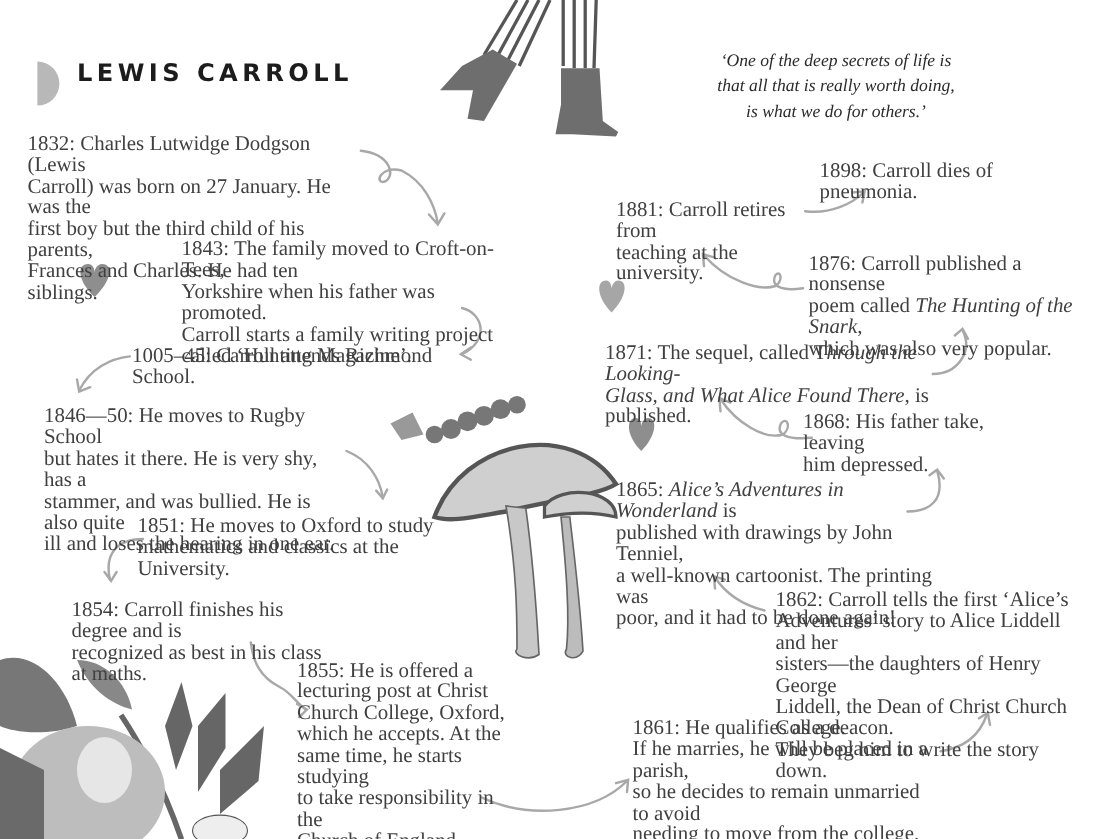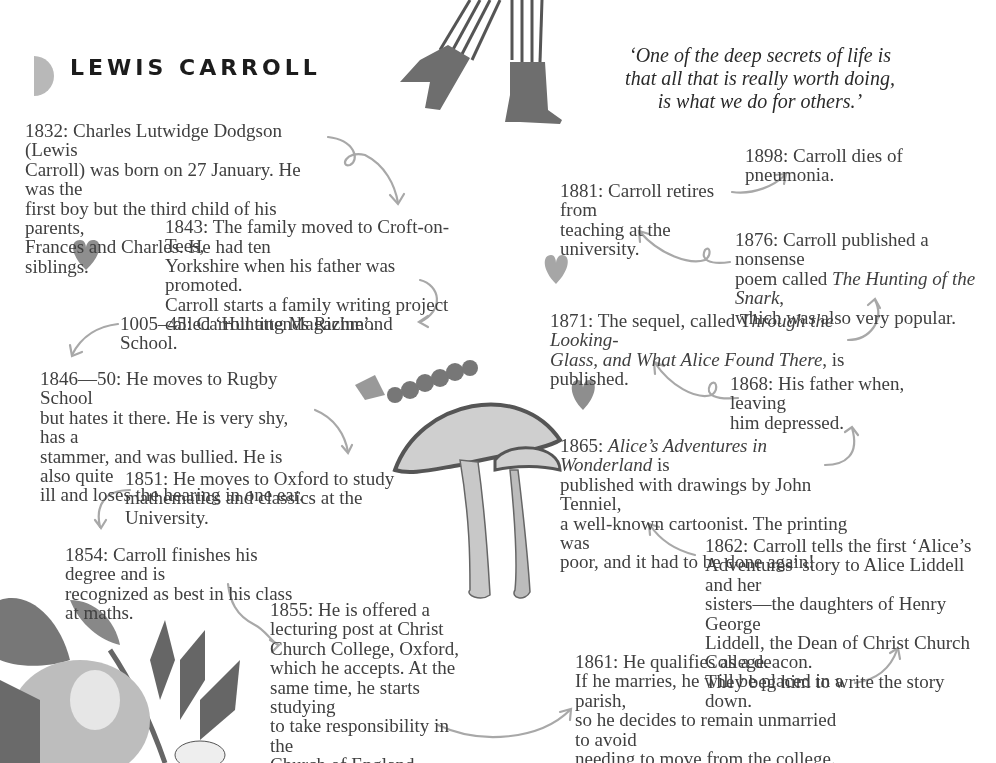--- a/index.html
+++ b/index.html
@@ -19,21 +19,21 @@
       position: absolute; left: 70px; top: 55px;
       font-family: "DejaVu Sans", "Liberation Sans", sans-serif;
       font-weight: bold; font-size: 22px; letter-spacing: 4px; color: #1c1c1c;
     }
     .half-disc {
       position: absolute; left: 34px; top: 56px; width: 20px; height: 40px;
       background: #b8b8b8; border-radius: 0 20px 20px 0;
     }
     .quote {
       position: absolute; left: 560px; top: 44px; width: 400px;
-      text-align: center; font-style: italic; font-size: 20px; line-height: 23px;
+      text-align: center; font-style: italic; font-size: 16px; line-height: 23px;
       color: #2a2a2a; white-space: pre-line;
     }
     svg.overlay { position: absolute; left: 0; top: 0; }
   </style>
 </head>
 <body>
 
 <div class="half-disc"></div>
 <div class="title">LEWIS CARROLL</div>
 <div class="quote">‘One of the deep secrets of life is
@@ -152,21 +152,21 @@
 needing to move from the college.</div>
 <div class="entry" style="left:705px; top:536px; width:290px;">1862: Carroll tells the first ‘Alice’s
 Adventures’ story to Alice Liddell and her
 sisters—the daughters of Henry George
 Liddell, the Dean of Christ Church College.
 They beg him to write the story down.</div>
 <div class="entry" style="left:560px; top:436px; width:290px;"><span>1865: </span><i>Alice’s Adventures in Wonderland</i><span> is
 published with drawings by John Tenniel,
 a well-known cartoonist. The printing was
 poor, and it had to be done again!</span></div>
-<div class="entry" style="left:730px; top:374px; width:210px;">1868: His father when, leaving
+<div class="entry" style="left:730px; top:374px; width:210px;">1868: His father take, leaving
 him depressed.</div>
 <div class="entry" style="left:550px; top:311px; width:300px;"><span>1871: The sequel, called T</span><i>hrough the Looking-
 Glass, and What Alice Found There</i><span>, is published.</span></div>
 <div class="entry" style="left:735px; top:230px; width:255px;"><span>1876: Carroll published a nonsense
 poem called </span><i>The Hunting of the Snark</i><span>,
 which was also very popular.</span></div>
 <div class="entry" style="left:560px; top:181px; width:170px;">1881: Carroll retires from
 teaching at the university.</div>
 <div class="entry" style="left:745px; top:146px; width:210px;">1898: Carroll dies of pneumonia.</div>
 

